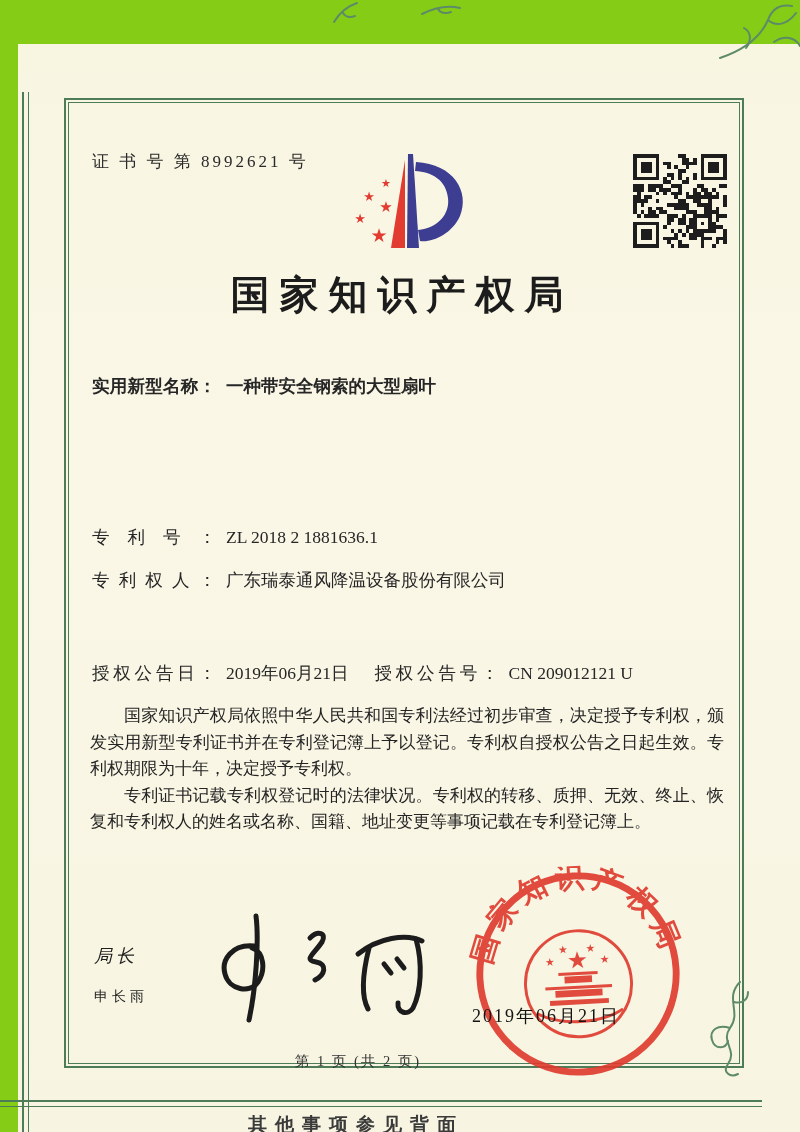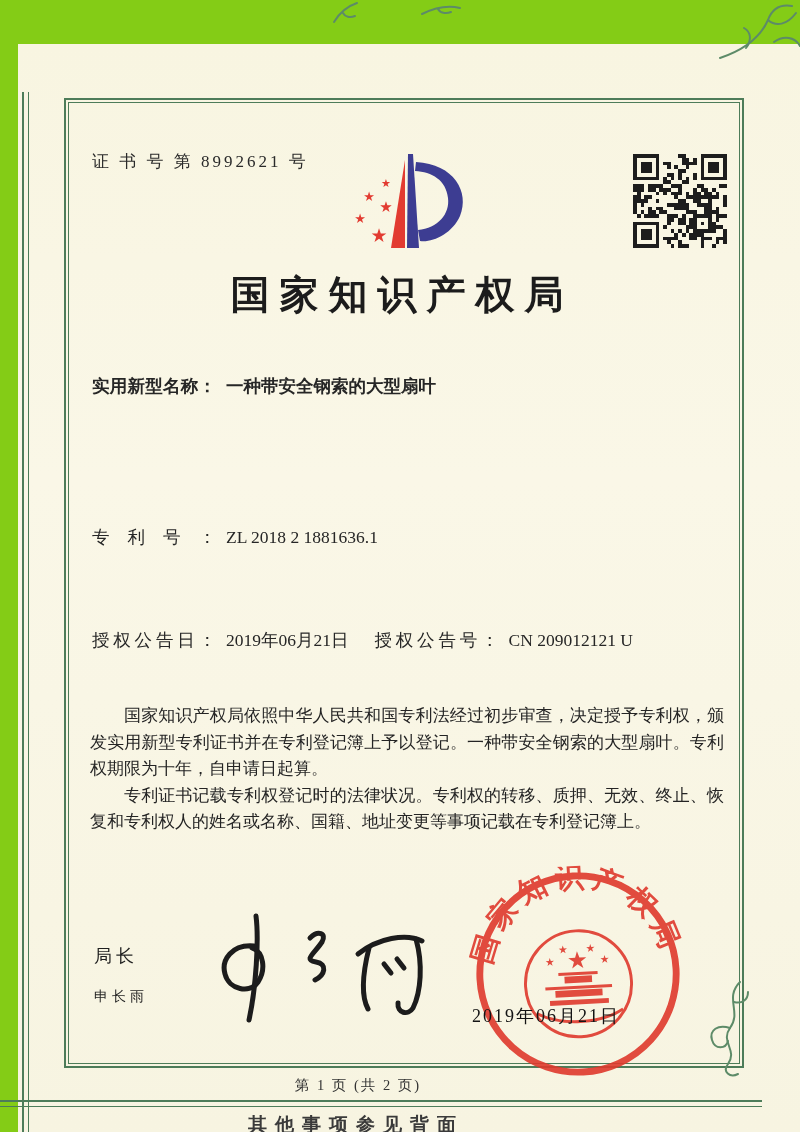--- a/index.html
+++ b/index.html
@@ -22,26 +22,26 @@
   .title{left:64px;width:676px;top:268px;text-align:center;font-size:39px;font-weight:bold;
          letter-spacing:10px;color:#1c1c1c;}
   .row{position:absolute;left:92px;font-size:17.5px;white-space:nowrap;color:#262626;}
   .flabel{display:inline-block;width:124px;text-align:justify;text-align-last:justify;}
   .fvalue{margin-left:10px;}
   .grant-pair{display:inline-block;}
   .grant-pair.second{margin-left:26px;}
   .paras{position:absolute;left:90px;top:703px;width:634px;font-size:17px;line-height:26.5px;
          text-align:justify;color:#242424;}
   .paras p{margin:0;text-indent:2em;}
-  .signer-title{left:94px;top:944px;font-size:18px;letter-spacing:4px;color:#1f1f1f;}
+  .signer-title{left:94px;top:944px;font-size:18px;letter-spacing:4px;color:#1f1f1f;font-style:italic;}
   .signer-name{left:94px;top:988px;font-size:14px;letter-spacing:4px;color:#1f1f1f;}
   .sig-box{left:192px;top:908px;width:240px;height:122px;}
   .seal-box{left:470px;top:866px;width:216px;height:216px;opacity:.9;transform:rotate(-3deg);}
   .seal-date{left:472px;top:1004px;font-size:18px;letter-spacing:2px;color:#141414;z-index:6;}
-  .footer-page{left:0;width:716px;top:1076px;text-align:center;font-size:14.5px;color:#333;letter-spacing:2px;}
+  .footer-page{left:0;width:716px;top:1052px;text-align:center;font-size:14.5px;color:#333;letter-spacing:2px;}
   .back-note{left:0;width:712px;top:1112px;text-align:center;font-size:19px;font-weight:bold;
              letter-spacing:8px;color:#3a3a3a;}
   .orn{position:absolute;pointer-events:none;}
   svg{display:block;}
 </style>
 </head>
 <body>
 
 <div class="canvas">
   <div class="paper"></div>
@@ -425,26 +425,29 @@
   </div>
 
   <div class="abs title">国家知识产权局</div>
 
   <div class="row" style="top:374px;font-weight:bold;">
     <span class="flabel">实用新型名称：</span><span class="fvalue">一种带安全钢索的大型扇叶</span>
   </div>
   <div class="row" style="top:485px;margin-top:40px;">
     <span class="flabel">专利号：</span><span class="fvalue">ZL 2018 2 1881636.1</span>
   </div>
-  <div class="row" style="top:628px;">
+  <div class="row" style="top:568px;">
+    <span class="flabel">专利权人：</span><span class="fvalue">广东瑞泰通风降温设备股份有限公司</span>
+  </div>
+  <div class="row" style="top:661px;">
     <span class="grant-pair"><span class="flabel">授权公告日：</span><span class="fvalue">2019年06月21日</span></span><span class="grant-pair second"><span class="flabel">授权公告号：</span><span class="fvalue">CN 209012121 U</span></span>
   </div>
 
   <div class="paras">
-    <p>国家知识产权局依照中华人民共和国专利法经过初步审查，决定授予专利权，颁发实用新型专利证书并在专利登记簿上予以登记。一种带安全钢索的大型扇叶。专利权期限为十年，自申请日起算。</p>
+    <p>国家知识产权局依照中华人民共和国专利法经过初步审查，决定授予专利权，颁发实用新型专利证书并在专利登记簿上予以登记。专利权自授权公告之日起生效。专利权期限为十年，决定授予专利权。</p>
     <p>专利证书记载专利权登记时的法律状况。专利权的转移、质押、无效、终止、恢复和专利权人的姓名或名称、国籍、地址变更等事项记载在专利登记簿上。</p>
   </div>
 
   <div class="abs signer-title">局长</div>
   <div class="abs signer-name">申长雨</div>
 
   <div class="abs sig-box">
     <svg width="240" height="122" viewBox="0 0 240 122">
       <g stroke="#1c1c1c" stroke-width="5" fill="none" stroke-linecap="round" stroke-linejoin="round">
         <path d="M62,38 C40,36 29,52 33,66 C37,82 58,86 66,74 C74,62 72,44 60,40"></path>

